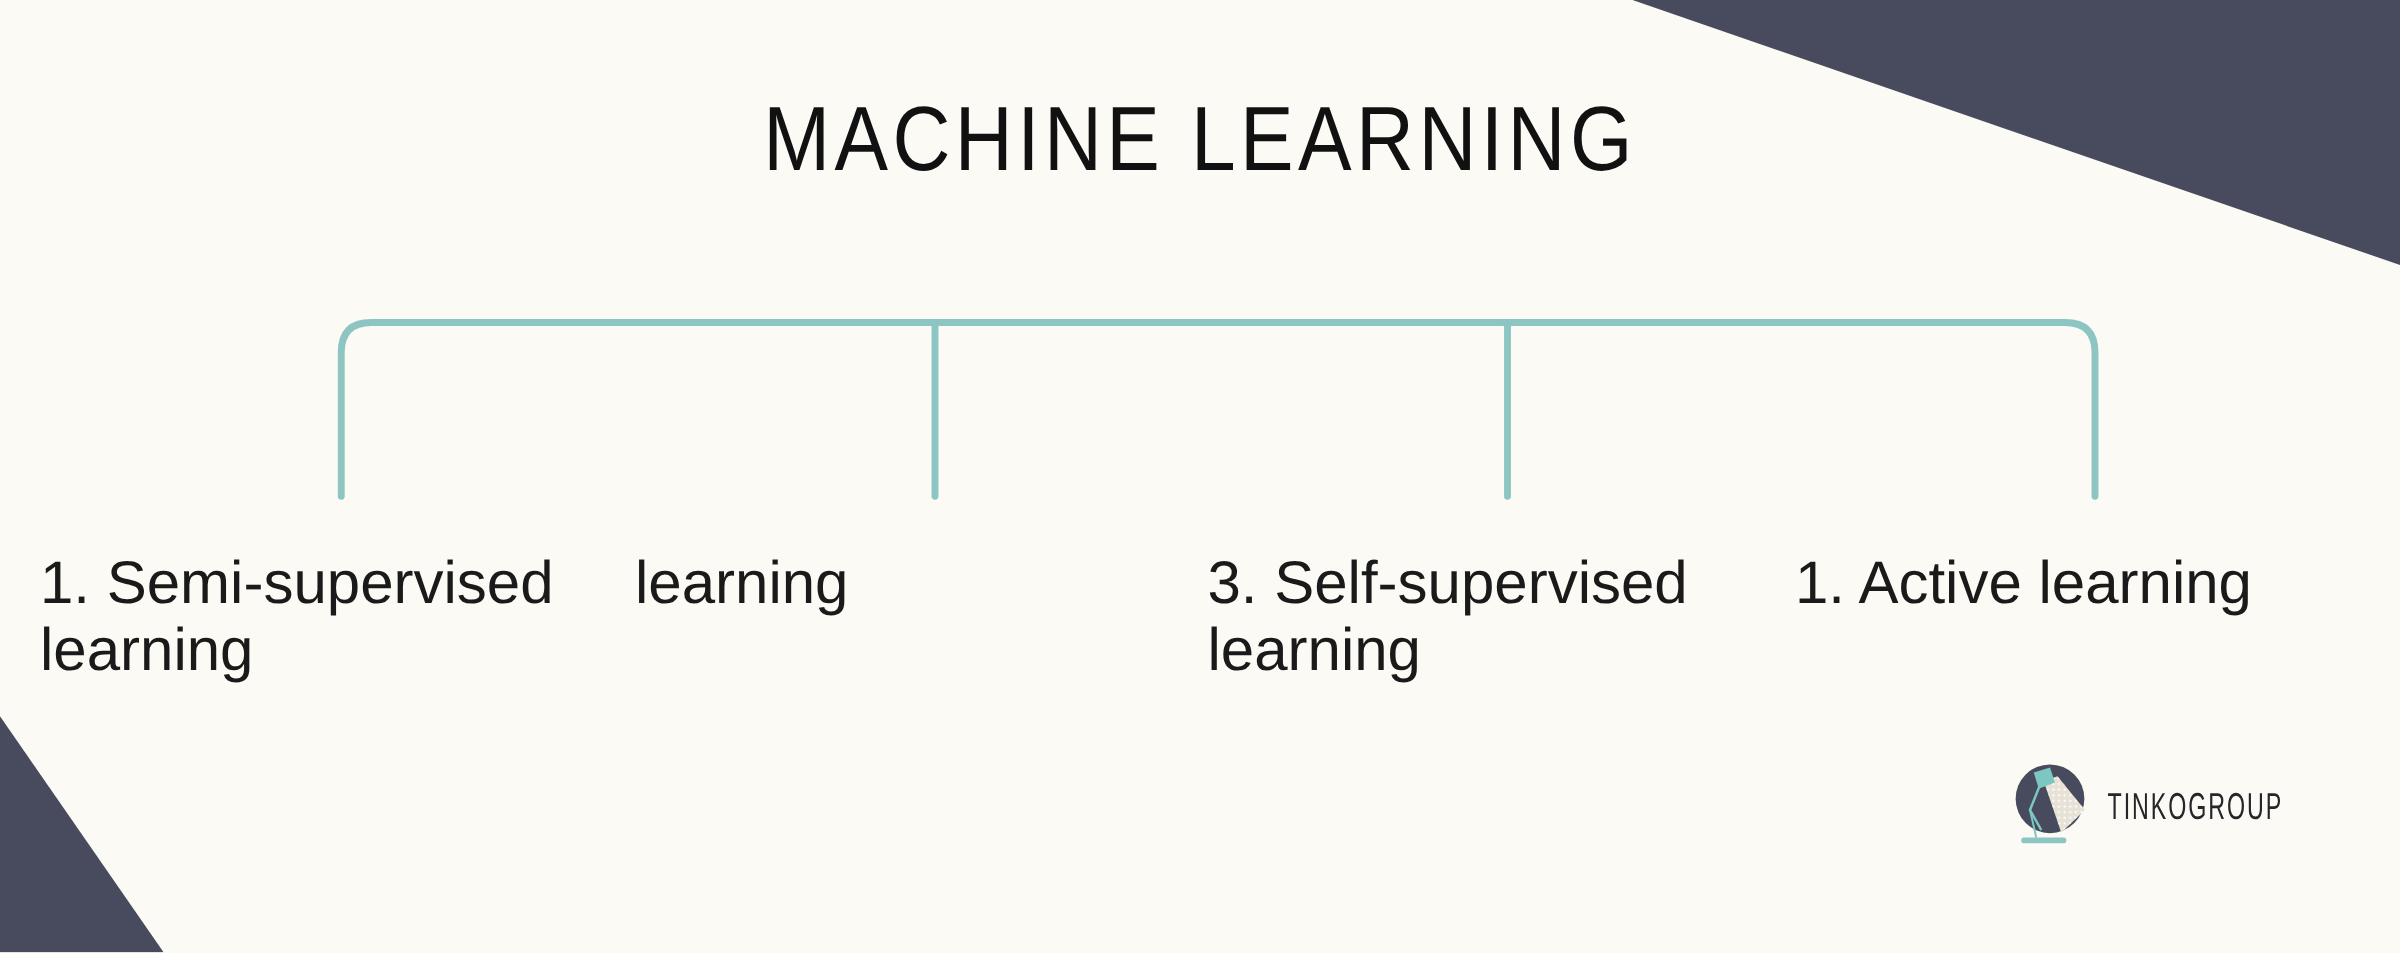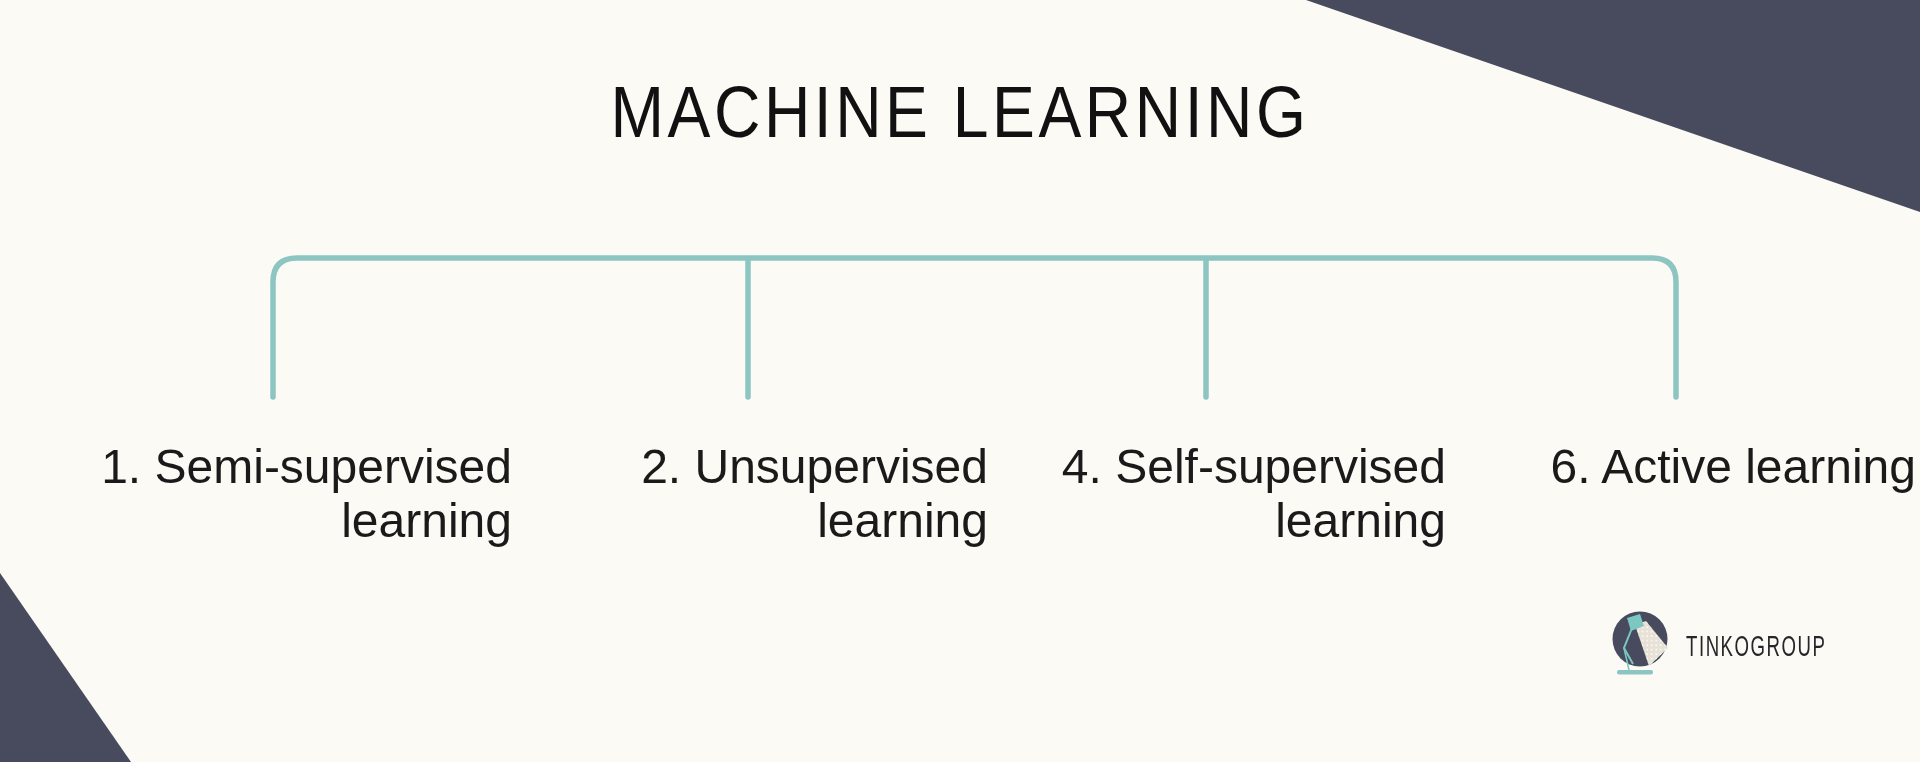--- a/index.html
+++ b/index.html
@@ -27,21 +27,21 @@
     line-height:80px;text-align:center;
     font-size:73px;font-weight:400;letter-spacing:4px;
     transform:scaleX(0.88);transform-origin:50% 50%;
     white-space:nowrap;color:#111;
   }
   .bracket{position:absolute;top:0;left:0;width:1920px;height:762px;pointer-events:none;}
   .bracket path{stroke:var(--accent-teal);stroke-width:5.5;fill:none;stroke-linecap:round;}
   .branch-label{
     position:absolute;top:440px;width:480px;
     transform:translateX(-50%);
-    text-align:right;font-size:48px;line-height:54px;
+    text-align:left;font-size:48px;line-height:54px;
     color:#1a1a1a;
   }
   .branch-label .line{min-height:0;}
   .logo{position:absolute;left:1610px;top:608px;width:310px;height:90px;}
   .logo-mark{position:absolute;left:0;top:0;}
   .logo-text{
     position:absolute;left:76px;top:23px;
     font-size:30px;line-height:30px;font-weight:400;letter-spacing:2.5px;
     transform:scaleX(0.62);transform-origin:0 50%;
     white-space:nowrap;color:#26262a;
@@ -59,29 +59,28 @@
   <path d="M 273 397 L 273 282 Q 273 258 297 258 L 1652 258 Q 1676 258 1676 282 L 1676 397"></path>
   <path d="M 748 261 L 748 397"></path>
   <path d="M 1206 261 L 1206 397"></path>
 </svg>
 
 <div class="branch-label" style="left:272px">
   <div class="line">1. Semi-supervised</div>
   <div class="line">learning</div>
 </div>
 <div class="branch-label" style="left:748px">
-  <div class="line">2. Unsupervised</div>
   <div class="line">learning</div>
 </div>
 <div class="branch-label" style="left:1206px">
-  <div class="line">4. Self-supervised</div>
+  <div class="line">3. Self-supervised</div>
   <div class="line">learning</div>
 </div>
 <div class="branch-label" style="left:1676px">
-  <div class="line">6. Active learning</div>
+  <div class="line">1. Active learning</div>
 </div>
 
 <div class="logo">
   <svg class="logo-mark" width="72" height="78" viewBox="0 0 72 78" xmlns="http://www.w3.org/2000/svg">
     <defs>
       <pattern id="beamDots" width="4.5" height="4.5" patternUnits="userSpaceOnUse">
         <circle cx="1.2" cy="1.2" r="0.9" fill="#ffffff"></circle>
       </pattern>
     </defs>
 

